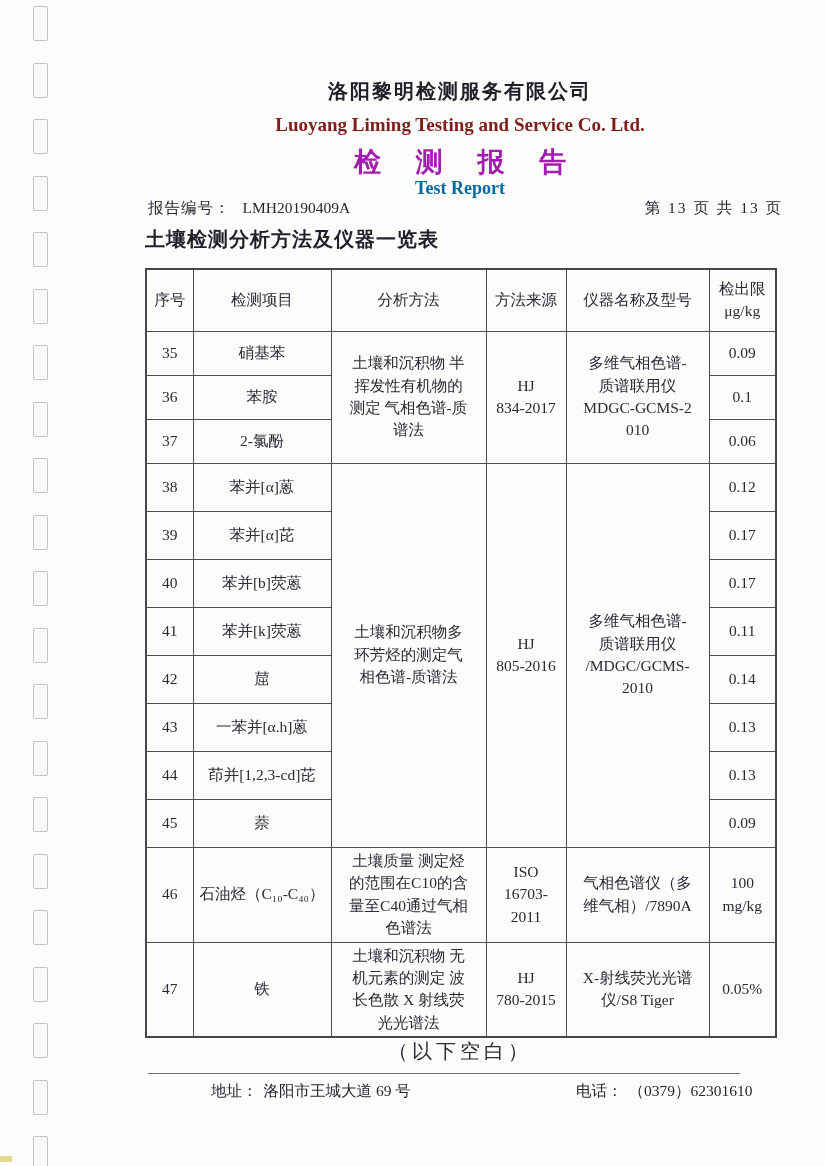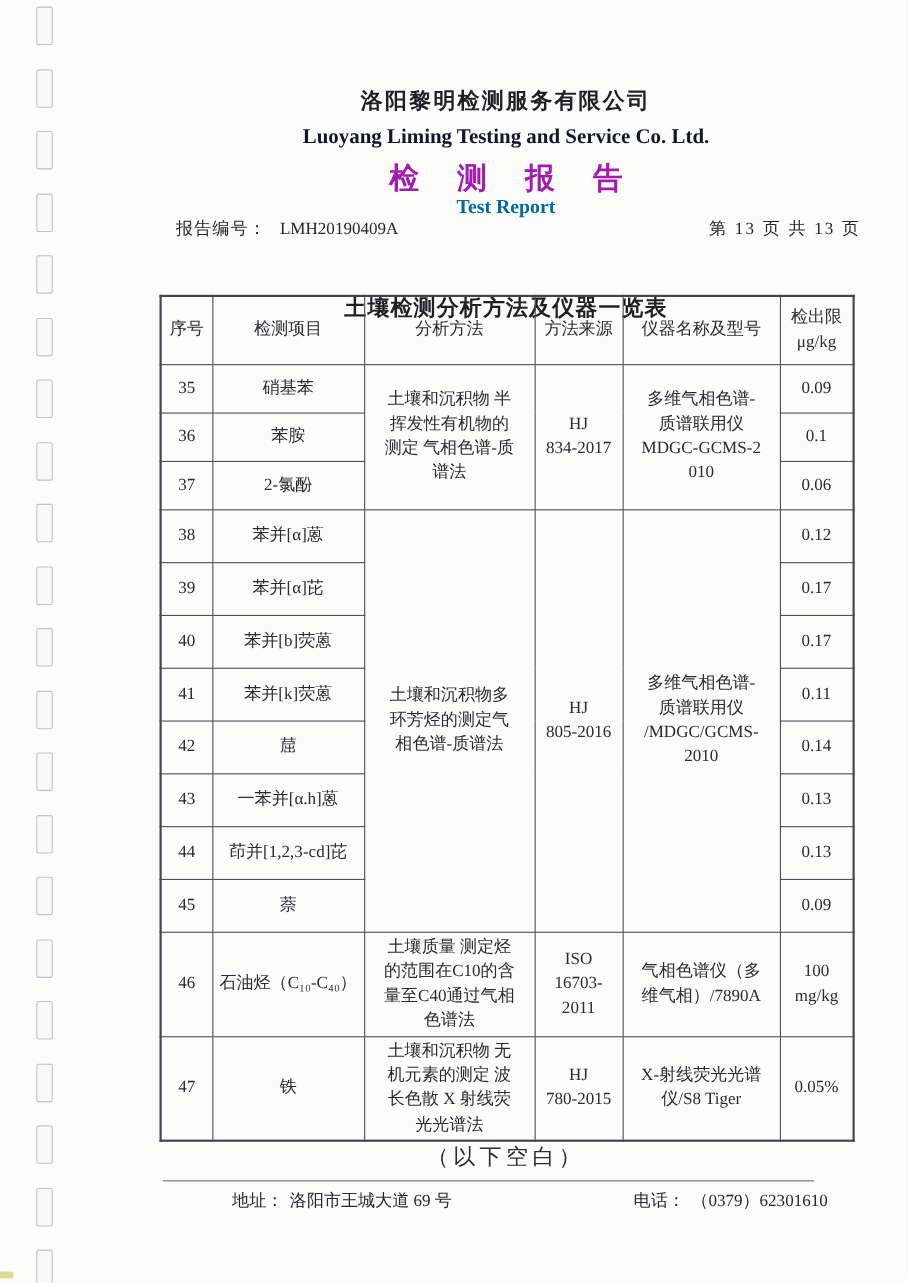--- a/index.html
+++ b/index.html
@@ -30,42 +30,42 @@
   }
   .content { position:absolute; left:145px; top:0; width:630px; }
 
   .company-cn {
     position:absolute; top:78px; width:100%;
     text-align:center; font-size:20px; font-weight:bold;
     letter-spacing:2px; color:#1f1f28;
   }
   .company-en {
     position:absolute; top:114px; width:100%;
-    text-align:center; font-size:19px; font-weight:bold; color:#0f172a;
+    text-align:center; font-size:19px; font-weight:bold; color:#7f1d1d;
   }
   .doc-title-cn {
     position:absolute; top:144px; width:100%;
     text-align:center; font-size:27px; font-weight:bold;
     letter-spacing:14px; text-indent:14px; color:#a21caf;
   }
   .doc-title-en {
     position:absolute; top:178px; width:100%;
     text-align:center; font-size:18px; font-weight:bold; color:#0369a1;
   }
   .report-line {
     position:absolute; top:198px; left:3px; right:-8px;
-    font-size:15.5px; display:flex; justify-content:space-between;margin-left:12px;
+    font-size:15.5px; display:flex; justify-content:space-between;
   }
   .report-no-label { letter-spacing:1px; }
   .report-no-value { margin-left:12px; }
   .page-indicator { letter-spacing:2px; }
   .table-title {
     position:absolute; top:226px; width:100%;
-    text-align:center; font-size:20px; font-weight:bold;
-    letter-spacing:1px; color:#1f1f28;margin-top:40px;
+    font-size:20px; font-weight:bold;
+    letter-spacing:1px; color:#1f1f28;
   }
 
   table.methods {
     position:absolute; top:268px; left:0;
     border-collapse:collapse; table-layout:fixed;
     width:630px;
     border:2.5px solid #454550;
     font-size:15.5px;
   }
   table.methods td, table.methods th {

